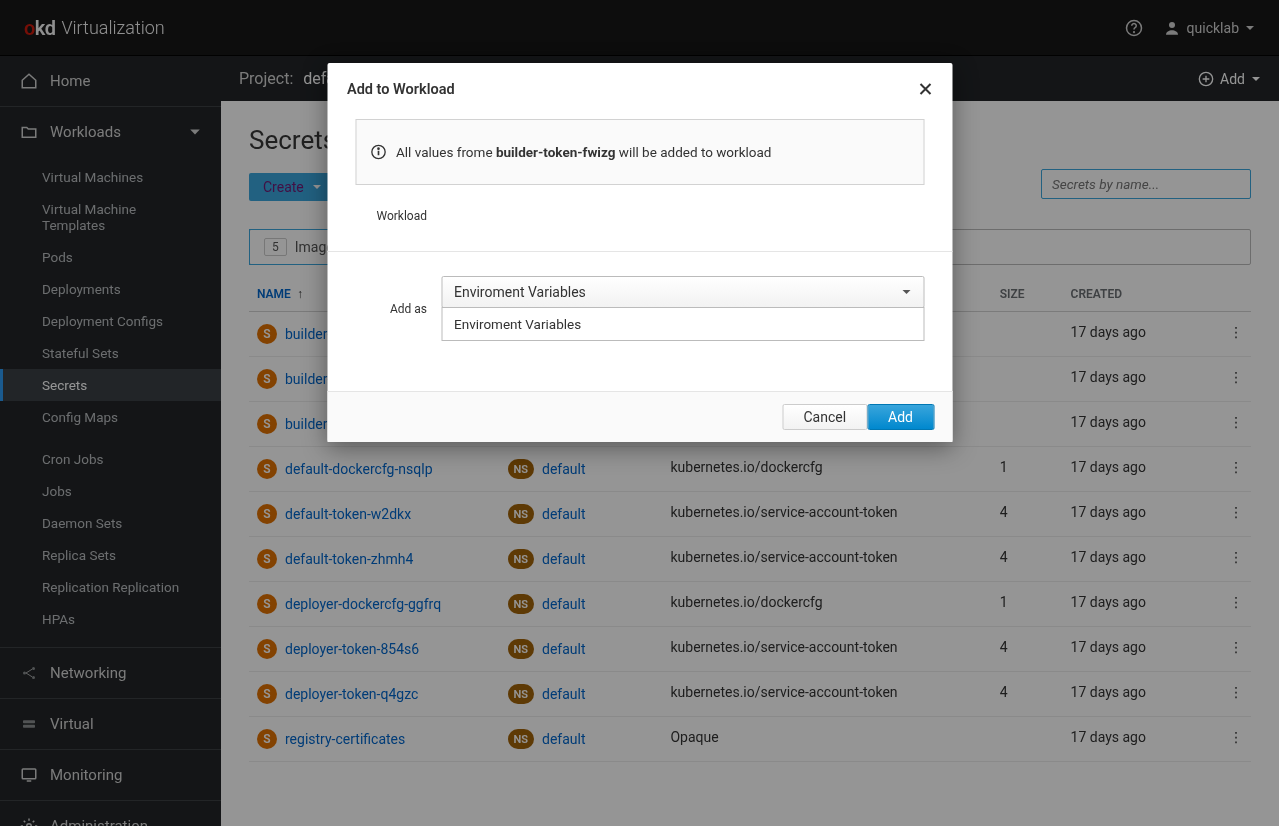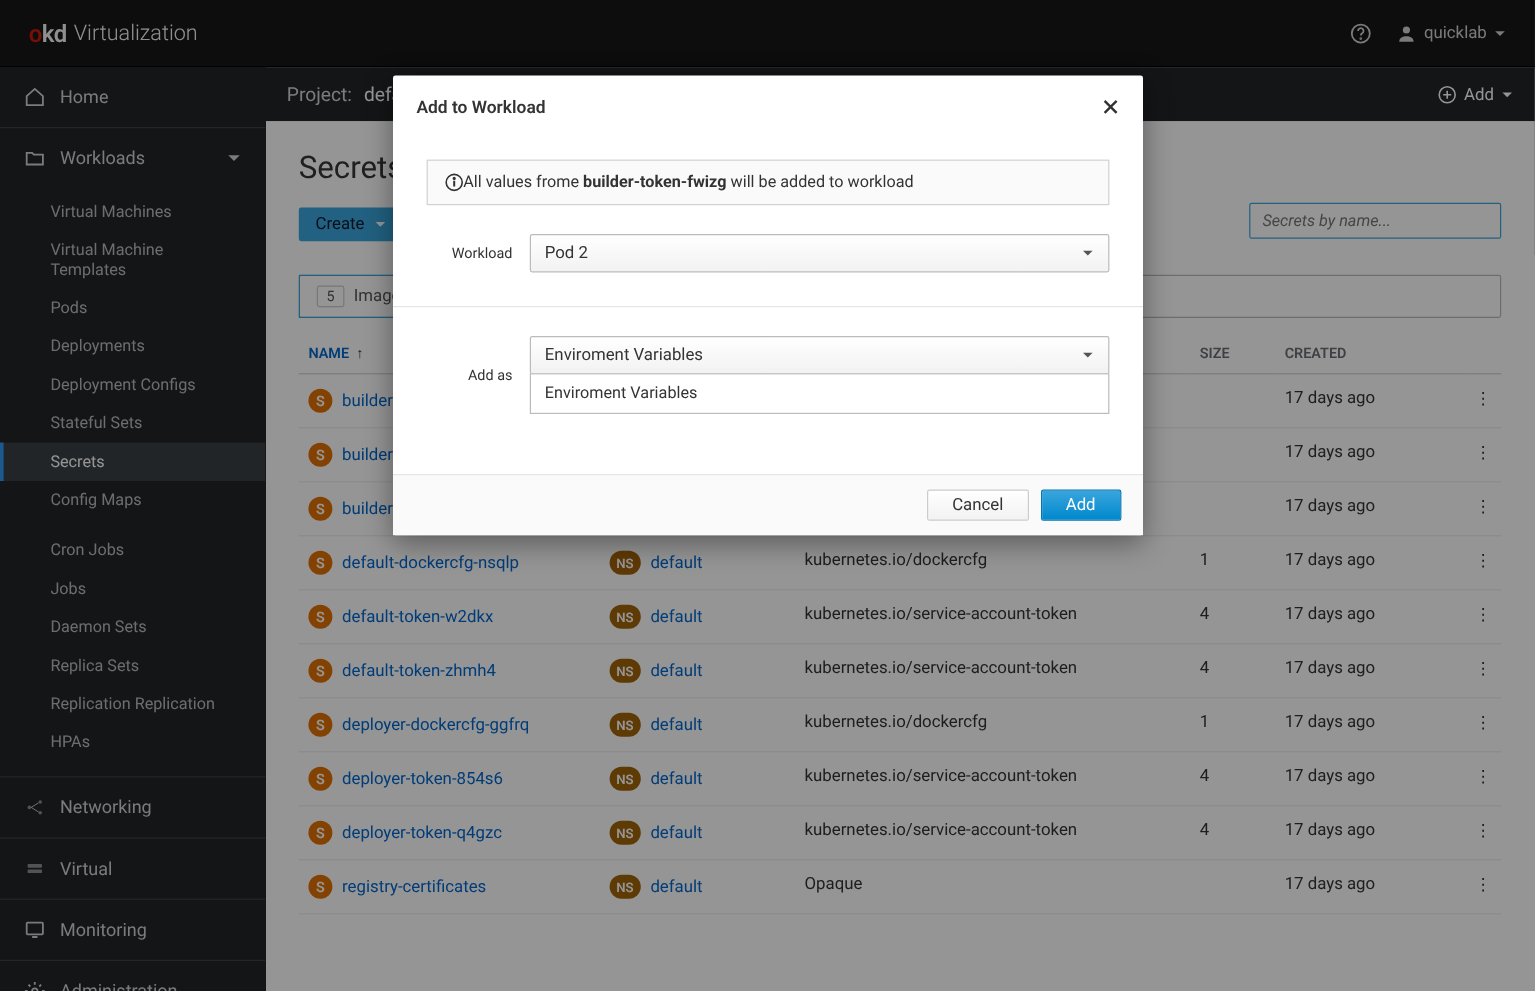--- a/index.html
+++ b/index.html
@@ -29,21 +29,21 @@
 
 
 .main { position: absolute; left: 221px; top: 56px; right: 0; bottom: 0; background: #ededed; }
 .project-bar { height: 45px; background: #212427; display: flex; align-items: center; justify-content: space-between; padding: 0 18px; color: #fff; }
 .project-select { display: flex; align-items: center; gap: 10px; font-size: 16px; }
 .project-label { color: #d2d2d2; }
 .add-button-top { display: flex; align-items: center; gap: 6px; font-size: 14px; cursor: pointer; }
 
 .content-area { padding: 24px 28px; background: #fff; height: calc(100% - 45px); overflow-y: auto; }
 .page-title { font-size: 26px; font-weight: 400; color: #363636; margin-bottom: 18px; }
-.create-btn { background: #39a5dc; color: #0f172a; border: none; padding: 6px 14px; font-size: 14px; border-radius: 2px; display: inline-flex; align-items: center; gap: 8px; cursor: pointer; margin-bottom: 30px; }
+.create-btn { background: #39a5dc; color: #701a75; border: none; padding: 6px 14px; font-size: 14px; border-radius: 2px; display: inline-flex; align-items: center; gap: 8px; cursor: pointer; margin-bottom: 30px; }
 
 .filter-search { display: flex; align-items: center; justify-content: flex-end; margin-bottom: 4px; margin-top: -62px; }
 .search-input { width: 210px; padding: 6px 10px; border: 1px solid #39a5dc; font-size: 13.5px; font-style: italic; color: #888; border-radius: 2px; outline: none; }
 
 .tabs { display: flex; border: 1px solid #bbb; border-radius: 2px; margin-bottom: 12px; margin-top: 30px; }
 .tab { padding: 8px 14px; font-size: 14px; color: #555; display: flex; align-items: center; gap: 8px; cursor: pointer; border-right: 1px solid #bbb; }
 .tab:last-child { border-right: none; }
 .tab.active { border: 1px solid #39a5dc; margin: -1px; z-index: 1; }
 .tab-count { background: #fff; border: 1px solid #ccc; padding: 1px 7px; font-size: 12px; border-radius: 2px; }
 
@@ -58,30 +58,30 @@
 .badge-ns { background: #a16207; border-radius: 10px; width: auto; padding: 2px 6px; font-size: 11px; }
 .kebab { cursor: pointer; color: #6a6e73; font-size: 18px; text-align: right; padding-right: 10px; }
 
 
 .modal-overlay { position: absolute; inset: 0; background: rgba(3,3,3,0.42); z-index: 100; }
 .modal { position: absolute; top: 63px; left: 50%; transform: translateX(-50%); width: 625px; background: #fff; border-radius: 2px; box-shadow: 0 6px 24px rgba(0,0,0,0.4); }
 .modal-header { display: flex; justify-content: space-between; align-items: center; padding: 16px 20px; }
 .modal-title { font-size: 14.5px; font-weight: 600; color: #333; }
 .modal-close { cursor: pointer; font-size: 20px; color: #333; background: none; border: none; line-height: 1; }
 .modal-body { padding: 4px 28px 50px 28px; }
-.info-box { border: 1px solid #d2d2d2; background: #fafafa; padding: 10px 14px; font-size: 13.5px; color: #333; display: flex; align-items: center; gap: 0; margin-bottom: 24px; margin-top: 14px; }
+.info-box { border: 1px solid #d2d2d2; background: #fafafa; padding: 24px 14px; font-size: 13.5px; color: #333; display: flex; align-items: center; gap: 10px; margin-bottom: 24px; }
 .info-icon { width: 16px; height: 16px; flex-shrink: 0; }
 .form-row { display: flex; align-items: center; gap: 14px; margin-bottom: 28px; }
 .form-label { width: 72px; text-align: right; font-size: 12px; color: #333; }
 .form-select { flex: 1; position: relative; }
 .select-box { border: 1px solid #bbb; background: linear-gradient(#fff, #f2f2f2); padding: 7px 12px; font-size: 14px; color: #333; display: flex; justify-content: space-between; align-items: center; cursor: pointer; border-radius: 2px; }
 .hr { border: none; border-top: 1px solid #e5e5e5; margin: 0 -28px 24px -28px; }
 .dropdown-open { border: 1px solid #bbb; background: #fff; margin-top: -1px; }
 .dropdown-option { padding: 8px 12px; font-size: 13.5px; color: #333; cursor: pointer; }
-.modal-footer { display: flex; justify-content: flex-end; gap: 10px; padding: 12px 18px; border-top: 1px solid #e5e5e5; background: #fafafa; }
+.modal-footer { display: flex; justify-content: flex-end; padding: 12px 18px; border-top: 1px solid #e5e5e5; background: #fafafa; }
 .btn { padding: 4px 20px; font-size: 14px; border-radius: 2px; cursor: pointer; }
 .btn-default { background: linear-gradient(#fff, #f2f2f2); border: 1px solid #ccc; color: #333; }
 .btn-primary { background:  linear-gradient(#39a5dc, #0088ce); border: 1px solid #0077b3; color: #fff; }
 
 .sort-arrow { margin-left: 6px; color: #333; }
 </style>
 </head>
 <body>
 
 <div class="top-header">
@@ -343,28 +343,20 @@
         <svg class="info-icon" viewBox="0 0 24 24" fill="none" stroke="#333" stroke-width="2">
             <circle cx="12" cy="12" r="10"></circle>
             <path d="M12 10v7" stroke-width="2.5"></path>
             <circle cx="12" cy="7" r="1" fill="#333"></circle>
           </svg>
         <span><span>All values frome </span><b>builder-token-fwizg</b><span> will be added to workload</span></span>
       </div>
 
       <div class="form-row">
         <label class="form-label">Workload</label>
-        <div class="form-select">
-          <div class="select-box">
-            <span>Pod 2</span>
-            <svg width="10" height="10" viewBox="0 0 10 10" fill="#555">
-                <path d="M1 3l4 4 4-4z"></path>
-              </svg>
-          </div>
-        </div>
       </div>
 
       <hr class="hr">
 
       <div class="form-row" style="margin-bottom:0;">
         <label class="form-label">Add as</label>
         <div class="form-select">
           <div class="select-box">
             <span>Enviroment Variables</span>
             <svg width="10" height="10" viewBox="0 0 10 10" fill="#555">

